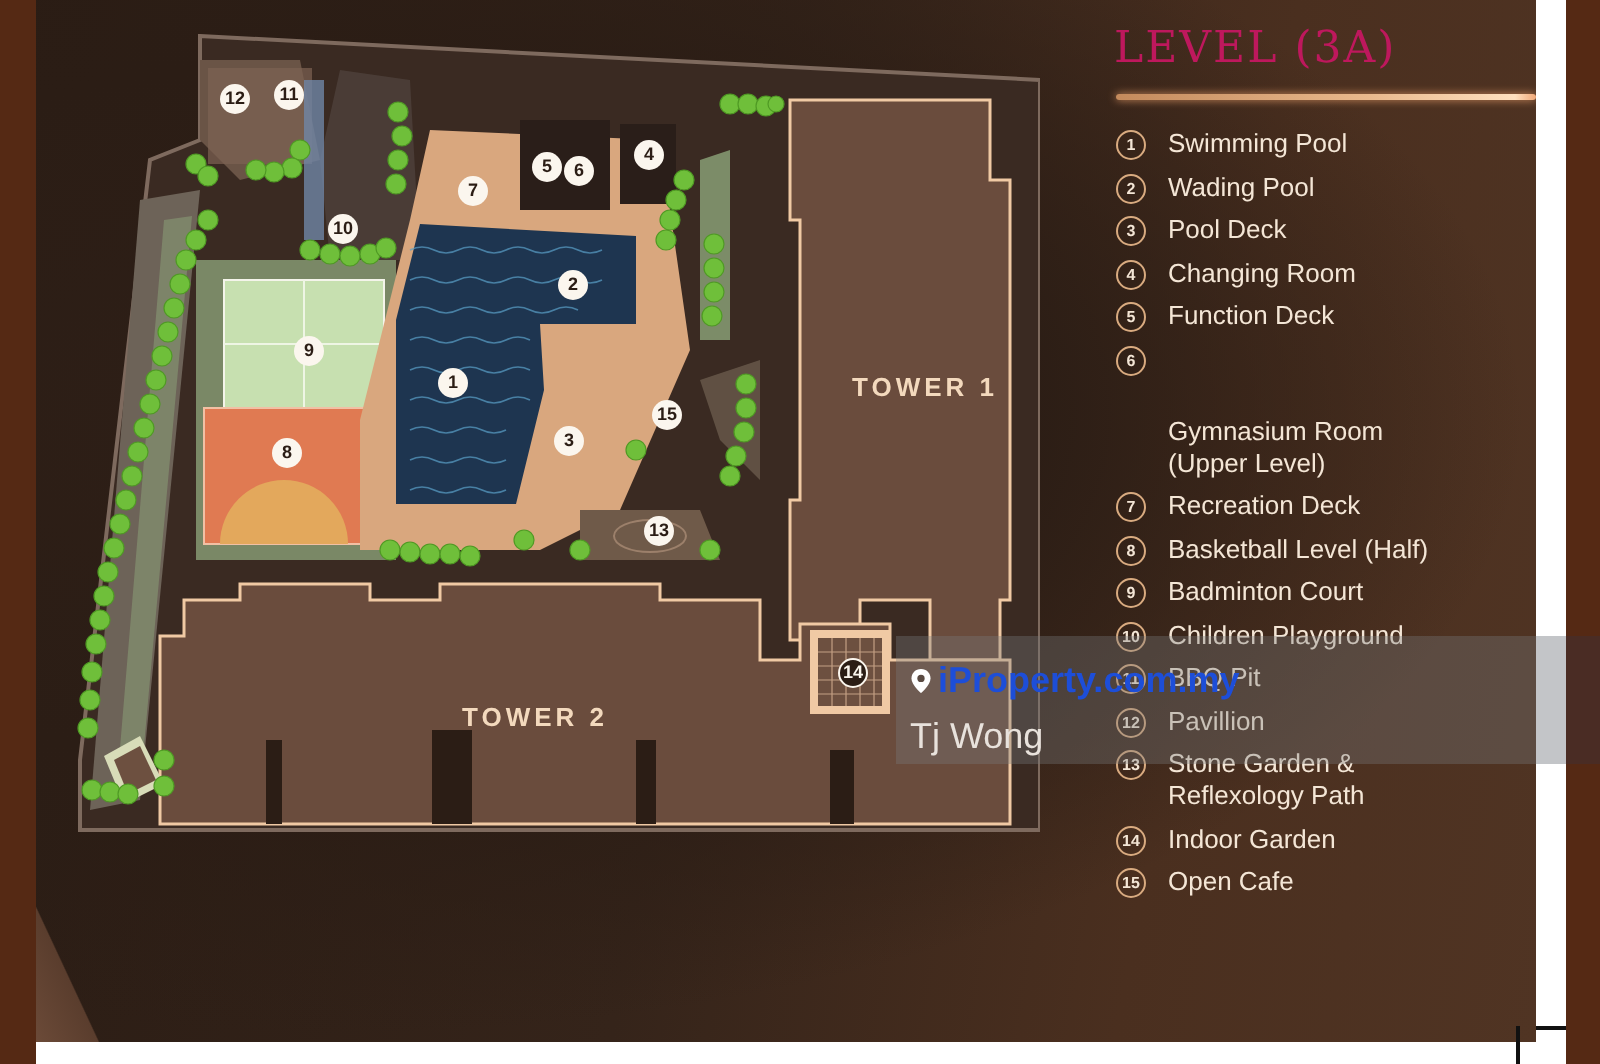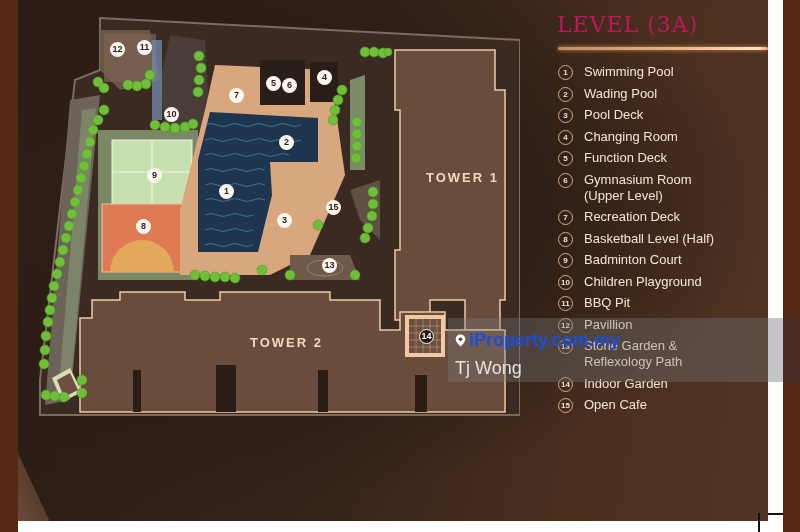--- a/index.html
+++ b/index.html
@@ -11,21 +11,21 @@
   .bottom-line{position:absolute;left:768px;top:513px;width:15px;height:2px;background:#111;}
   .bottom-tick{position:absolute;left:758px;top:513px;width:2px;height:19px;background:#111;}
   .panel{position:absolute;left:18px;top:0;width:750px;height:521px;
     background:radial-gradient(ellipse at 20% 40%, #2e1f17 0%, #2b1d15 40%, transparent 70%),
                linear-gradient(100deg,#2a1c14 0%,#35241a 45%,#4a2f1f 75%,#503423 100%);}
   .corner-wedge{position:absolute;left:18px;top:440px;width:40px;height:81px;
     background:linear-gradient(65deg,#6b4a38 0%,#5a3d2d 40%,transparent 41%);}
   
   .map{position:absolute;left:0;top:0;width:520px;height:420px;}
   .map svg{position:absolute;left:0;top:0;}
-  .tower-label{position:absolute;color:#f3d9bd;font-weight:bold;letter-spacing:2px;font-size:13px;}
+  .tower-label{position:absolute;color:#f3d9bd;font-weight:bold;letter-spacing:2px;font-size:13px;margin-top:16px;}
   .marker{position:absolute;width:15px;height:15px;border-radius:50%;background:#fbf6ee;color:#2b1d15;
     font-size:9px;font-weight:bold;line-height:15px;text-align:center;}
   .marker.dark{background:#2b1d15;color:#fbf6ee;border:1px solid #fbf6ee;width:13px;height:13px;line-height:13px;}
   
   .legend-title{position:absolute;left:557px;top:12px;font-family:"DejaVu Serif",serif;color:#be185d;font-size:22px;letter-spacing:1px;}
   .legend-rule{position:absolute;left:558px;top:47px;width:210px;height:3px;
     background:linear-gradient(90deg,#c48a5c 0%,#e9b98d 60%,#ffe0bf 95%,#f0a878 100%);box-shadow:0 0 4px #d49060;border-radius:2px;}
   .legend-list{position:absolute;left:558px;top:64px;width:210px;list-style:none;margin:0;padding:0;}
   .legend-item{display:flex;align-items:flex-start;margin-bottom:5.5px;}
   .legend-num{flex:0 0 auto;width:13px;height:13px;border:1px solid #d9ab80;border-radius:50%;color:#f4e6d6;
@@ -184,21 +184,21 @@
         <circle cx="368" cy="228" r="5"></circle>
         <circle cx="365" cy="238" r="5"></circle>
       <circle cx="318" cy="225" r="5"></circle>
         <circle cx="290" cy="275" r="5"></circle>
         <circle cx="355" cy="275" r="5"></circle>
       <circle cx="388" cy="52" r="4"></circle>
     </g>
   </svg>
 
   <div class="tower-label" style="left:426px;top:170px;">TOWER 1</div>
-  <div class="tower-label" style="left:250px;top:335px;text-align:center;">TOWER 2</div>
+  <div class="tower-label" style="left:231px;top:335px;text-align:center;">TOWER 2</div>
 
   <div class="marker" style="left:219px;top:184px;">1</div>
   <div class="marker" style="left:279px;top:135px;">2</div>
   <div class="marker" style="left:277px;top:213px;">3</div>
   <div class="marker" style="left:317px;top:70px;">4</div>
   <div class="marker" style="left:266px;top:76px;">5</div>
   <div class="marker" style="left:282px;top:78px;">6</div>
   <div class="marker" style="left:229px;top:88px;">7</div>
   <div class="marker" style="left:136px;top:219px;">8</div>
   <div class="marker" style="left:147px;top:168px;">9</div>
@@ -229,21 +229,21 @@
   <li class="legend-item">
       <span class="legend-num">4</span>
       <span class="legend-label">Changing Room</span>
     </li>
   <li class="legend-item">
       <span class="legend-num">5</span>
       <span class="legend-label">Function Deck</span>
     </li>
   <li class="legend-item">
       <span class="legend-num">6</span>
-      <span class="legend-label" style="width:120px;">Gymnasium Room (Upper Level)</span>
+      <span class="legend-label" style="width:120px;margin-top:36px;">Gymnasium Room (Upper Level)</span>
     </li>
   <li class="legend-item">
       <span class="legend-num">7</span>
       <span class="legend-label">Recreation Deck</span>
     </li>
   <li class="legend-item">
       <span class="legend-num">8</span>
       <span class="legend-label">Basketball Level (Half)</span>
     </li>
   <li class="legend-item">

